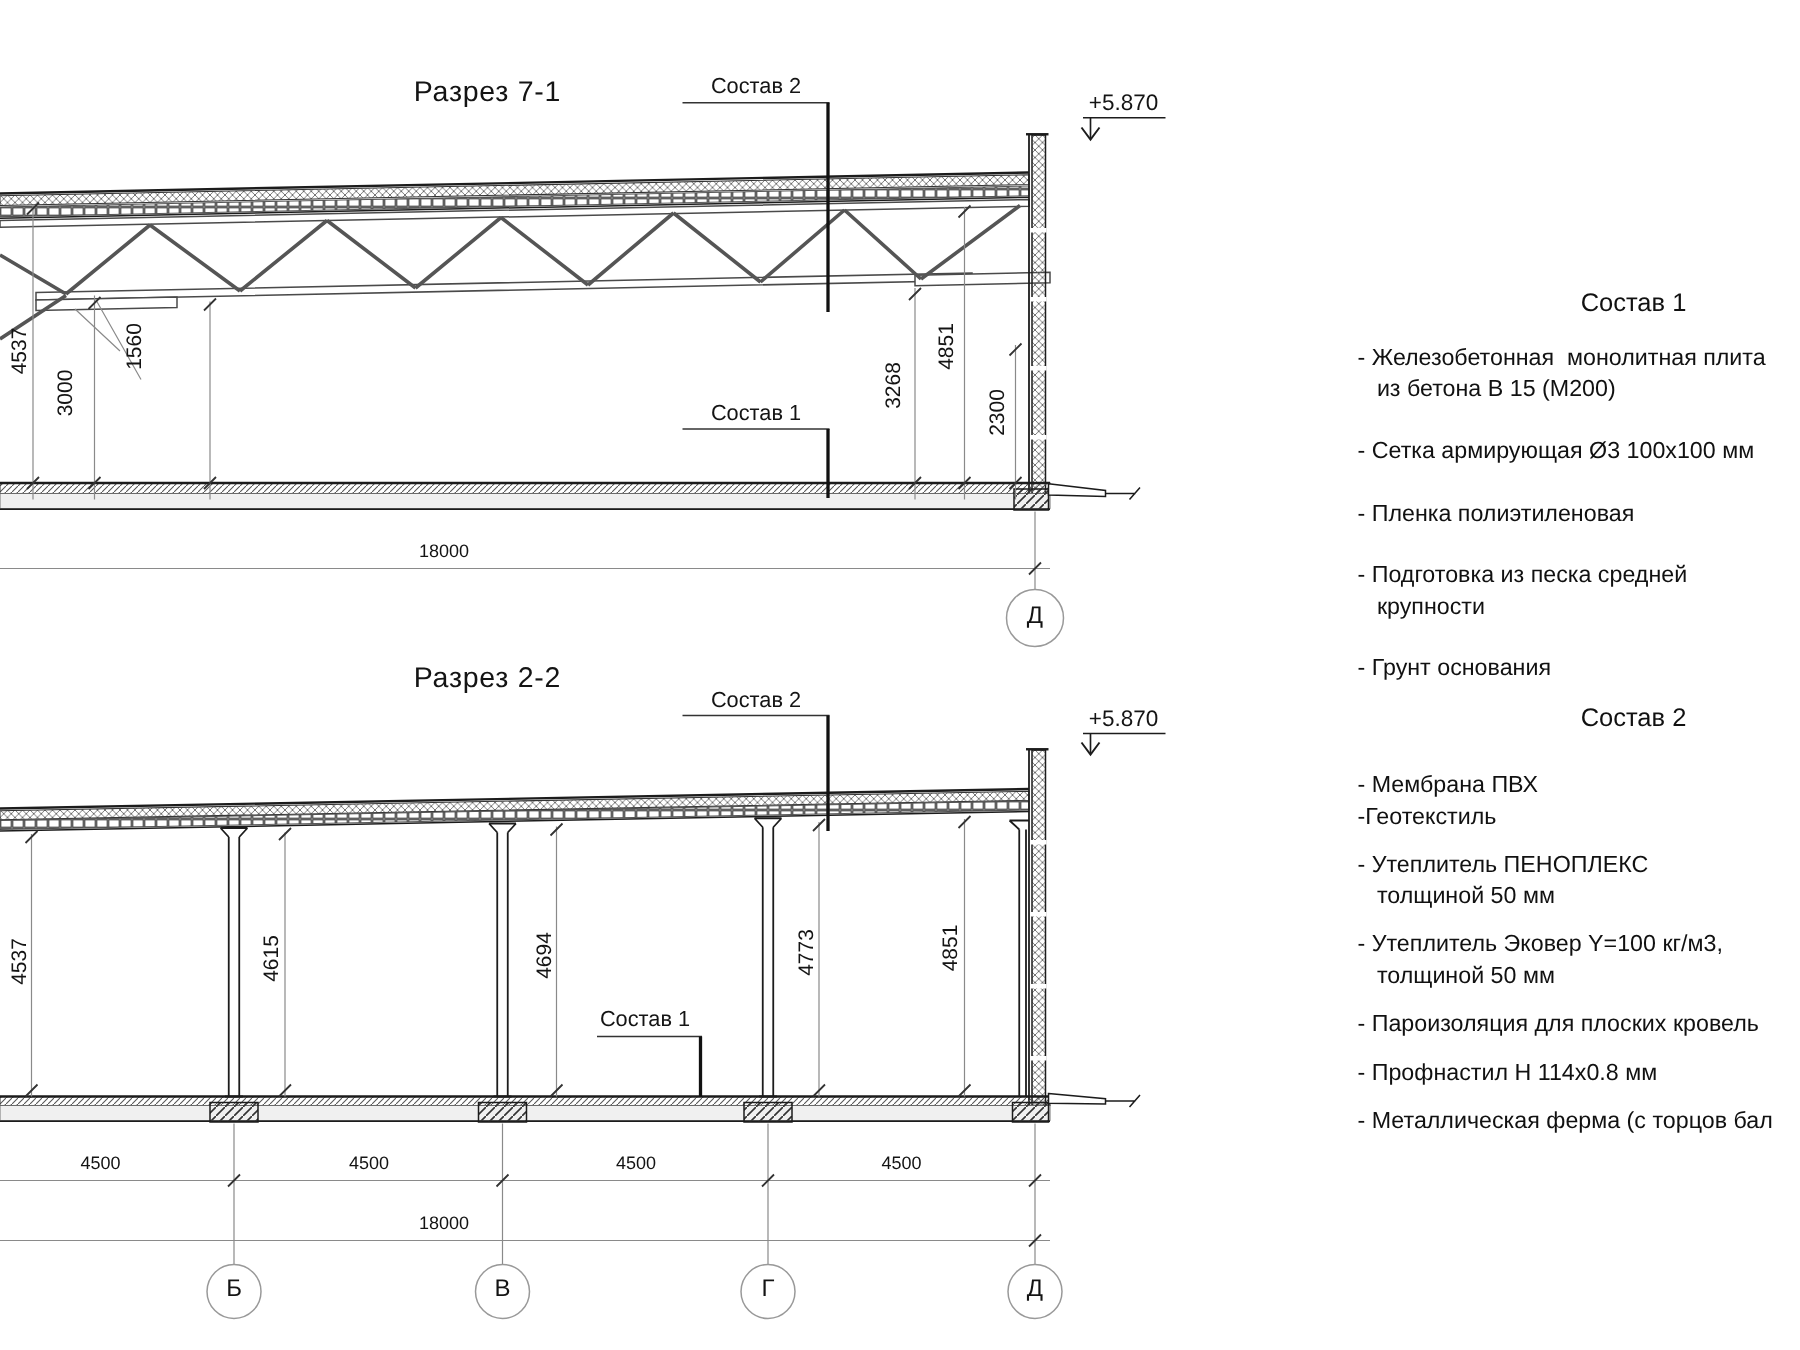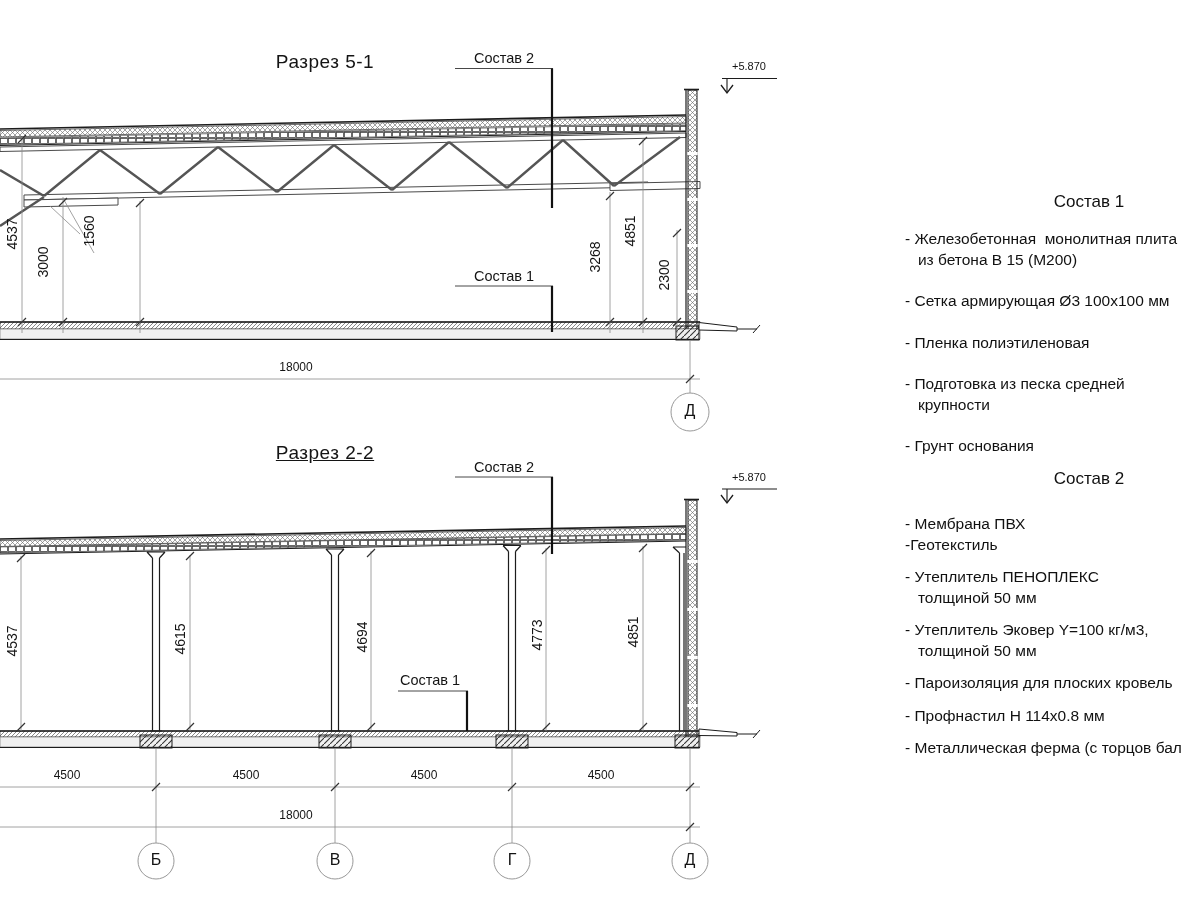--- a/index.html
+++ b/index.html
@@ -3,21 +3,21 @@
 <meta charset="utf-8">
 <style>
   html,body{margin:0;padding:0;background:#fff;}
   body{width:1200px;height:900px;position:relative;overflow:hidden;
        font-family:"Liberation Sans",sans-serif;color:#111;}
   svg{position:absolute;left:0;top:0;}
   .t{position:absolute;white-space:nowrap;color:#141414;}
   .hc{text-align:center;}
   .title{font-size:19px;letter-spacing:0.5px;}
   .callout{font-size:14.5px;}
-  .elev{font-size:11px;}
+  .elev{font-size:15px;}
   .dim{font-size:12px;}
   .vdim{position:absolute;width:80px;text-align:center;font-size:14px;color:#141414;
         transform:rotate(-90deg);white-space:nowrap;}
   .axis{position:absolute;width:40px;text-align:center;font-size:16px;color:#141414;}
   .legend{position:absolute;width:380px;}
   .legend h3{margin:0;font-size:17px;font-weight:normal;text-align:center;width:368px;}
   .legend .items{margin-top:17px;}
   .legend .item{font-size:15.5px;line-height:20.5px;white-space:pre-wrap;}
   .legend.l1 .item{margin-bottom:21px;}
   .legend.l2 .items{margin-top:25px;}
@@ -178,34 +178,34 @@
 
     <g fill="#fff" stroke="#999" stroke-width="1">
       <circle cx="156" cy="861" r="18"></circle>
       <circle cx="335" cy="861" r="18"></circle>
       <circle cx="512" cy="861" r="18"></circle>
       <circle cx="690" cy="861" r="18"></circle>
     </g>
   </g>
 </svg>
 
-<div class="t title hc" style="left:245px;top:51px;width:160px;">Разрез 5-1</div>
+<div class="t title hc" style="left:245px;top:51px;width:160px;">Разрез 7-1</div>
 <div class="t callout hc" style="left:454px;top:50px;width:100px;">Состав 2</div>
 <div class="t callout hc" style="left:454px;top:268px;width:100px;">Состав 1</div>
 <div class="t elev hc" style="left:709px;top:60px;width:80px;">+5.870</div>
 <div class="vdim" style="left:-28px;top:226px;">4537</div>
 <div class="vdim" style="left:3px;top:254px;">3000</div>
 <div class="vdim" style="left:49px;top:223px;">1560</div>
 <div class="vdim" style="left:555px;top:249px;">3268</div>
 <div class="vdim" style="left:590px;top:223px;">4851</div>
 <div class="vdim" style="left:624px;top:267px;">2300</div>
 <div class="t dim hc" style="left:246px;top:360px;width:100px;">18000</div>
 <div class="axis" style="left:670px;top:402px;">Д</div>
 
-<div class="t title hc" style="left:245px;top:442px;width:160px;text-decoration:underline;">Разрез 2-2</div>
+<div class="t title hc" style="left:245px;top:442px;width:160px;">Разрез 2-2</div>
 <div class="t callout hc" style="left:454px;top:459px;width:100px;">Состав 2</div>
 <div class="t callout hc" style="left:380px;top:672px;width:100px;">Состав 1</div>
 <div class="t elev hc" style="left:709px;top:471px;width:80px;">+5.870</div>
 <div class="vdim" style="left:-28px;top:633px;">4537</div>
 <div class="vdim" style="left:140px;top:631px;">4615</div>
 <div class="vdim" style="left:322px;top:629px;">4694</div>
 <div class="vdim" style="left:497px;top:627px;">4773</div>
 <div class="vdim" style="left:593px;top:624px;">4851</div>
 <div class="t dim hc" style="left:27px;top:768px;width:80px;">4500</div>
 <div class="t dim hc" style="left:206px;top:768px;width:80px;">4500</div>

